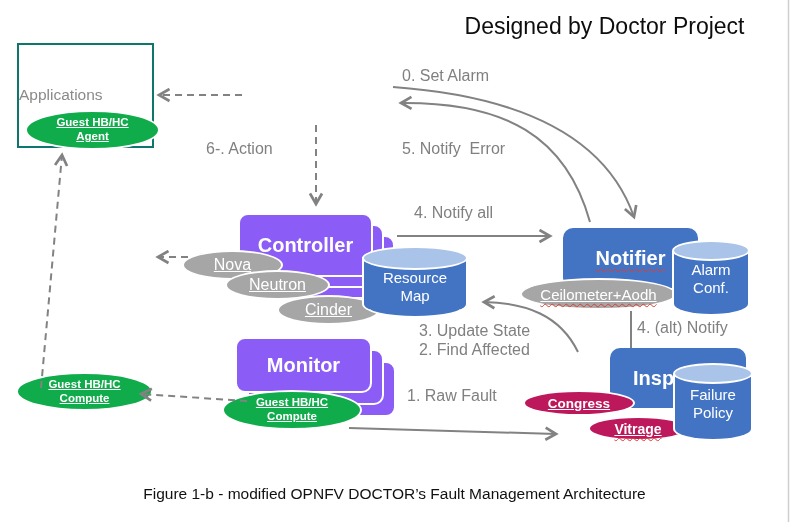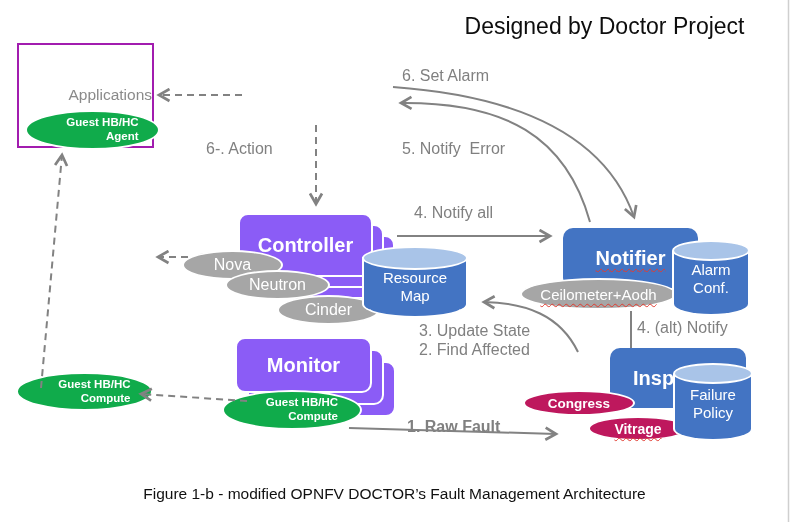--- a/index.html
+++ b/index.html
@@ -12,22 +12,22 @@
   .page-title {
     position:absolute; left:437px; top:13px; width:335px;
     font-size:23px; color:#0d0d0d; text-align:center; white-space:pre;
   }
   .caption {
     position:absolute; left:0; top:485px; width:789px;
     font-size:15.5px; color:#111111; text-align:center; white-space:pre;
   }
 
   .outline-box {
-    position:absolute; border:2px solid #a21caf; background:transparent;
-    display:flex; align-items:center; justify-content:flex-end;
+    position:absolute; border:2px solid #0f766e; background:transparent;
+    display:flex; align-items:center; justify-content:flex-start;
   }
   .outline-box .olabel {
     color:#8a8a8a; font-size:15.5px; text-align:center; line-height:1.25;
   }
 
   .gray-box {
     position:absolute; background:#7d7d7d; border-radius:10px;
     display:flex; align-items:center; justify-content:center;
     color:#ffffff; font-size:20px; font-weight:bold;
   }
@@ -43,21 +43,21 @@
   }
   .layer-label {
     position:absolute; width:100%; height:100%;
     display:flex; align-items:center; justify-content:center;
     color:#ffffff; font-size:20px; font-weight:bold;
   }
 
   .ellipse {
     position:absolute; border-radius:50%; border:2px solid #ffffff; box-sizing:border-box;
     display:flex; align-items:center; justify-content:center;
-    color:#ffffff; text-align:right;
+    color:#ffffff; text-align:center;text-decoration:underline;
   }
   .ellipse.gray   { background:#a6a6a6; font-size:16px; }
   .ellipse.green  { background:#10ab4b; font-size:11.5px; font-weight:bold; line-height:1.2; }
   .ellipse.purple { background:#be185d; font-size:13.5px; font-weight:bold; }
 
   .cyl { position:absolute; }
   .cyl .cyl-top {
     position:absolute; left:0; right:0; top:0; height:24px;
     background:#a9c4e8; border:2px solid #ffffff; border-radius:50%;
     box-sizing:border-box; z-index:2;
@@ -182,28 +182,28 @@
     <span class="wrapspan" style="width:92px;">Guest HB/HC Compute</span>
   </div>
 
   <div class="ellipse purple" style="left:523px;top:390px;width:112px;height:26px;">
     <span>Congress</span>
   </div>
   <div class="ellipse purple" style="left:588px;top:416px;width:100px;height:25px;font-size:14px;">
     <span class="squiggle">Vitrage</span>
   </div>
 
-  <div class="edge-label" style="left:402px;top:67px;">6. Set Alarm</div>
+  <div class="edge-label" style="left:402px;top:67px;">0. Set Alarm</div>
   <div class="edge-label" style="left:402px;top:140px;">5. Notify  Error</div>
   <div class="edge-label" style="left:206px;top:140px;">6-. Action</div>
   <div class="edge-label" style="left:414px;top:204px;">4. Notify all</div>
   <div class="edge-label" style="left:419px;top:322px;">3. Update State</div>
   <div class="edge-label" style="left:419px;top:341px;">2. Find Affected</div>
   <div class="edge-label" style="left:637px;top:319px;">4. (alt) Notify</div>
-  <div class="edge-label" style="left:407px;top:418px;font-weight:bold;">1. Raw Fault</div>
+  <div class="edge-label" style="left:407px;top:387px;">1. Raw Fault</div>
 
   <svg width="791" height="522" viewBox="0 0 791 522">
     <defs>
       <marker id="arrO" viewBox="0 0 10 10" refX="8" refY="5" markerWidth="7.5" markerHeight="7.5" orient="auto-start-reverse">
         <path d="M1,1 L8,5 L1,9" fill="none" stroke="#828282" stroke-width="1.8"></path>
       </marker>
     </defs>
     <line x1="41" y1="388" x2="62" y2="155" stroke="#828282" stroke-width="2" stroke-dasharray="7 5" marker-end="url(#arrO)"></line>
     <line x1="247" y1="401" x2="141" y2="394" stroke="#828282" stroke-width="2" stroke-dasharray="7 5" marker-end="url(#arrO)"></line>
     <line x1="349" y1="428" x2="556" y2="434" stroke="#828282" stroke-width="2" marker-end="url(#arrO)"></line>

